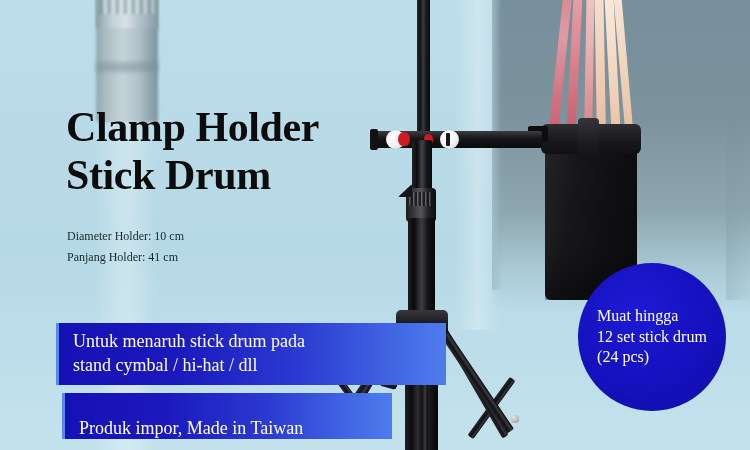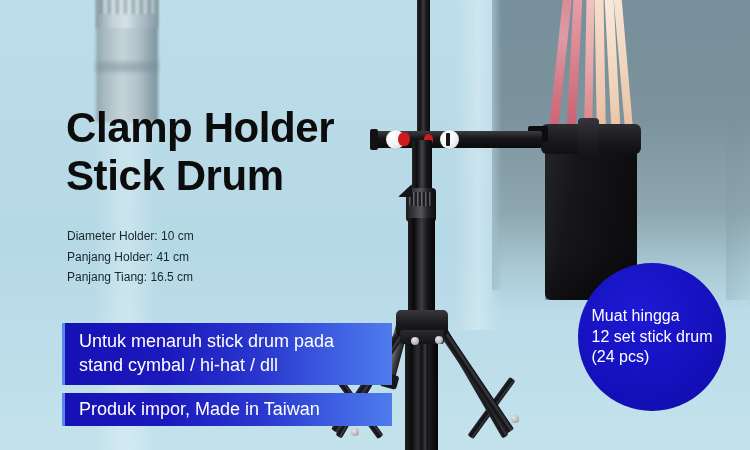--- a/index.html
+++ b/index.html
@@ -3,21 +3,21 @@
 <meta charset="utf-8">
 <style>
   html, body {
     margin: 0; padding: 0;
     background: #ffffff;
   }
   #stage {
     position: relative;
     width: 750px; height: 450px;
     overflow: hidden;
-    font-family: Liberation Sans, sans-serif;
+    font-family: Liberation Serif, serif;
     background: #eab308;
   }
 
   
   .bg-base {
     position: absolute; inset: 0;
     background: linear-gradient(180deg, #bcdde9 0%, #b6d9e6 55%, #c3e2ec 100%);
   }
   .bg-dark-panel {
     position: absolute;
@@ -272,26 +272,27 @@
     position: absolute;
     background: linear-gradient(90deg, #1611b4 0%, #1b18bd 30%, #2b3ad0 62%,
         #3f62e2 84%, #4f7cec 100%);
     color: #ffffff;
     display: flex; align-items: center;
     padding-left: 14px;
     box-sizing: border-box;
     border-left: 3px solid #5b86f0;
   }
   .banner-1 {
-    left: 62px; top: 323px; width: 330px; height: 62px;
+    left: 56px; top: 323px; width: 390px; height: 62px;
     font-size: 18px; line-height: 1.33;
   }
   .banner-2 {
-    left: 62px; top: 393px; width: 330px; height: 33px;
+    left: 62px; top: 393px; width: 330px; height: 46px;
     font-size: 18px;
+    align-items: flex-end;
   }
   .banner-text { white-space: pre-line; }
 
   
   .badge {
     position: absolute; left: 578px; top: 263px;
     width: 148px; height: 148px; border-radius: 50%;
     background: radial-gradient(circle at 40% 32%, #1d1ad4 0%, #1511be 55%, #100ca6 100%);
     display: flex; align-items: center; justify-content: center;
   }
@@ -363,21 +364,20 @@
   <div class="screw sc3"></div>
   <div class="screw sc4"></div>
   <div class="screw sc5"></div>
 
   <div class="headline">Clamp Holder
 Stick Drum</div>
 
   <div class="specs">
     <div class="spec-line">Diameter Holder: 10 cm</div>
     <div class="spec-line">Panjang Holder: 41 cm</div>
-    <div class="spec-line">Panjang Tiang: 16.5 cm</div>
   </div>
 
   <div class="banner banner-1">
     <span class="banner-text">Untuk menaruh stick drum pada
 stand cymbal / hi-hat / dll</span>
   </div>
   <div class="banner banner-2">
     <span class="banner-text">Produk impor, Made in Taiwan</span>
   </div>
 

